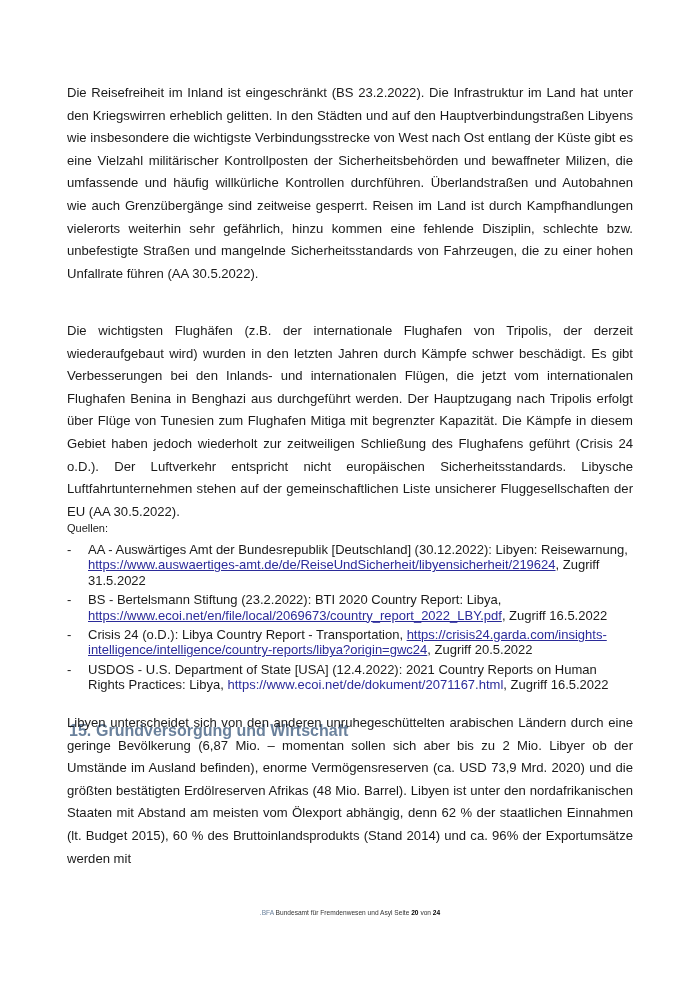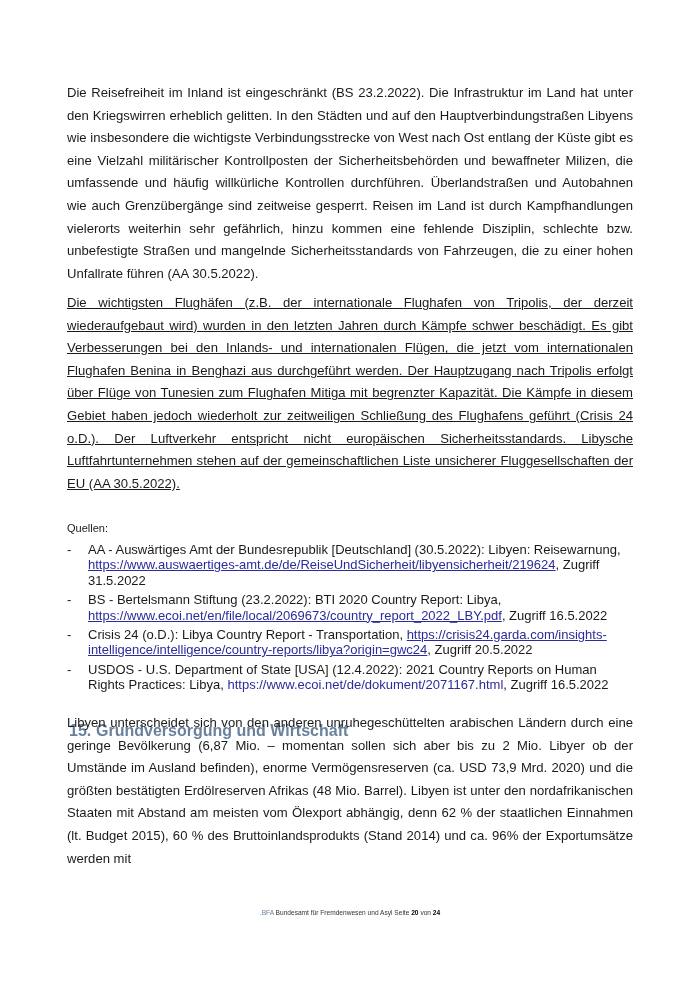--- a/index.html
+++ b/index.html
@@ -24,21 +24,21 @@
     .para {
       position: absolute;
       left: 0;
       width: 566px;
       font-size: 13.1px;
       line-height: 22.6px;
       text-align: justify;
       margin: 0;
     }
     #p1 { top: 70px; margin-top: 12px; }
-    #p2 { top: 292px; text-decoration: underline; }
+    #p2 { top: 320px; }
     #p3 { top: 712px; }
     .sources-heading {
       position: absolute;
       left: 0;
       top: 520px;
       font-size: 11px;
       line-height: 16px;
       margin: 0;
     }
     .sources-list {
@@ -106,21 +106,21 @@
 
   <p class="para" id="p1">Die Reisefreiheit im Inland ist eingeschränkt (BS 23.2.2022). Die Infrastruktur im Land hat unter den Kriegswirren erheblich gelitten. In den Städten und auf den Hauptverbindungstraßen Libyens wie insbesondere die wichtigste Verbindungsstrecke von West nach Ost entlang der Küste gibt es eine Vielzahl militärischer Kontrollposten der Sicherheitsbehörden und bewaffneter Milizen, die umfassende und häufig willkürliche Kontrollen durchführen. Überlandstraßen und Autobahnen wie auch Grenzübergänge sind zeitweise gesperrt. Reisen im Land ist durch Kampfhandlungen vielerorts weiterhin sehr gefährlich, hinzu kommen eine fehlende Disziplin, schlechte bzw. unbefestigte Straßen und mangelnde Sicherheitsstandards von Fahrzeugen, die zu einer hohen Unfallrate führen (AA 30.5.2022).</p>
 
   <p class="para" id="p2">Die wichtigsten Flughäfen (z.B. der internationale Flughafen von Tripolis, der derzeit wiederaufgebaut wird) wurden in den letzten Jahren durch Kämpfe schwer beschädigt. Es gibt Verbesserungen bei den Inlands- und internationalen Flügen, die jetzt vom internationalen Flughafen Benina in Benghazi aus durchgeführt werden. Der Hauptzugang nach Tripolis erfolgt über Flüge von Tunesien zum Flughafen Mitiga mit begrenzter Kapazität. Die Kämpfe in diesem Gebiet haben jedoch wiederholt zur zeitweiligen Schließung des Flughafens geführt (Crisis 24 o.D.). Der Luftverkehr entspricht nicht europäischen Sicherheitsstandards. Libysche Luftfahrtunternehmen stehen auf der gemeinschaftlichen Liste unsicherer Fluggesellschaften der EU (AA 30.5.2022).</p>
 
   <p class="sources-heading">Quellen:</p>
 
   <ul class="sources-list">
     <li class="source-item">
       <span class="dash">-</span>
-      <span>AA - Auswärtiges Amt der Bundesrepublik [Deutschland] (30.5.2022): Libyen: Reisewarnung, </span><a class="link">https://www.auswaertiges-amt.de/de/ReiseUndSicherheit/libyensicherheit/219624</a><span>, Zugriff 31.5.2022</span>
+      <span>AA - Auswärtiges Amt der Bundesrepublik [Deutschland] (30.12.2022): Libyen: Reisewarnung, </span><a class="link">https://www.auswaertiges-amt.de/de/ReiseUndSicherheit/libyensicherheit/219624</a><span>, Zugriff 31.5.2022</span>
     </li>
     <li class="source-item">
       <span class="dash">-</span>
       <span>BS - Bertelsmann Stiftung (23.2.2022): BTI 2020 Country Report: Libya, </span><a class="link">https://www.ecoi.net/en/file/local/2069673/country_report_2022_LBY.pdf</a><span>, Zugriff 16.5.2022</span>
     </li>
     <li class="source-item">
       <span class="dash">-</span>
       <span>Crisis 24 (o.D.): Libya Country Report - Transportation, </span><a class="link">https://crisis24.garda.com/insights-intelligence/intelligence/country-reports/libya?origin=gwc24</a><span>, Zugriff 20.5.2022</span>
     </li>
     <li class="source-item">

